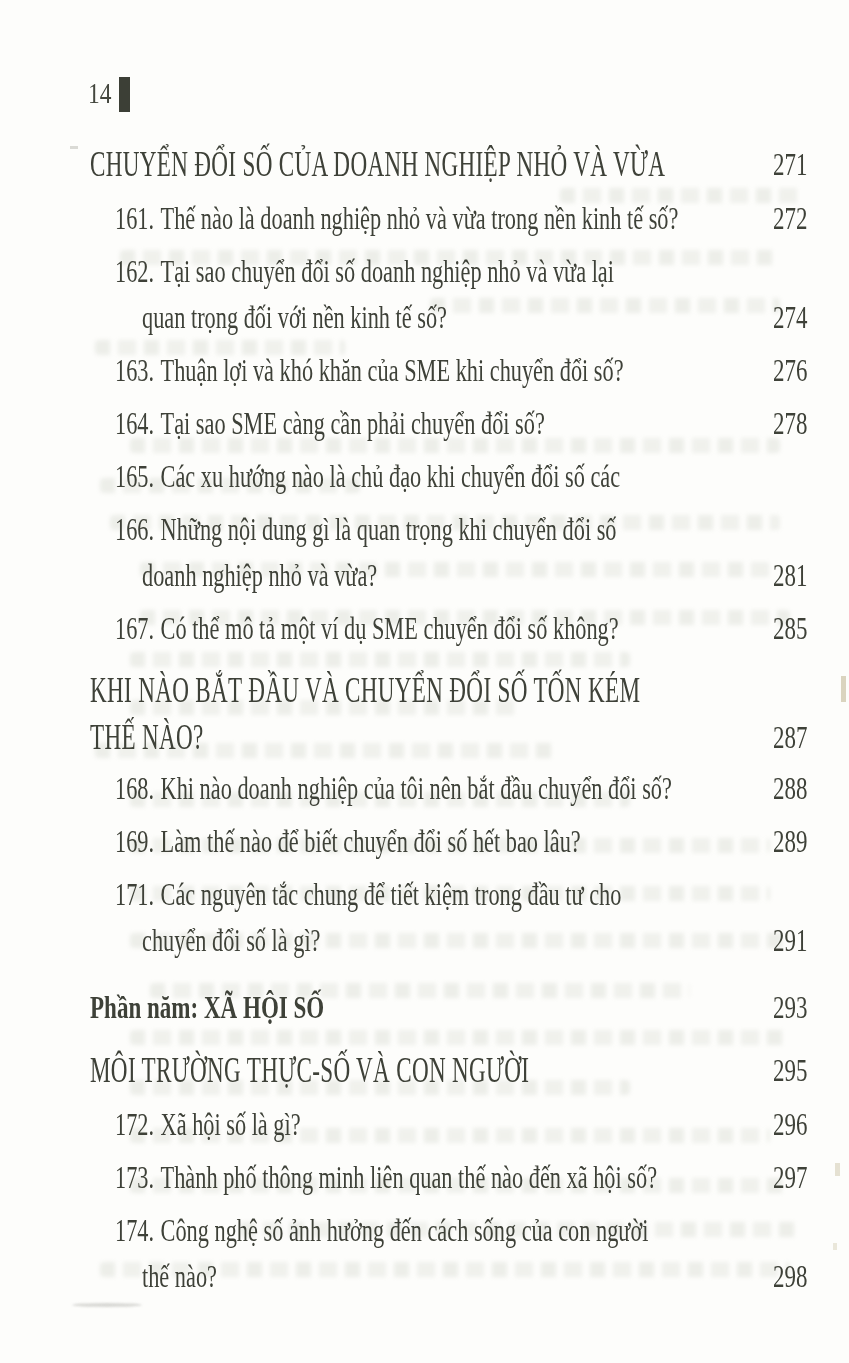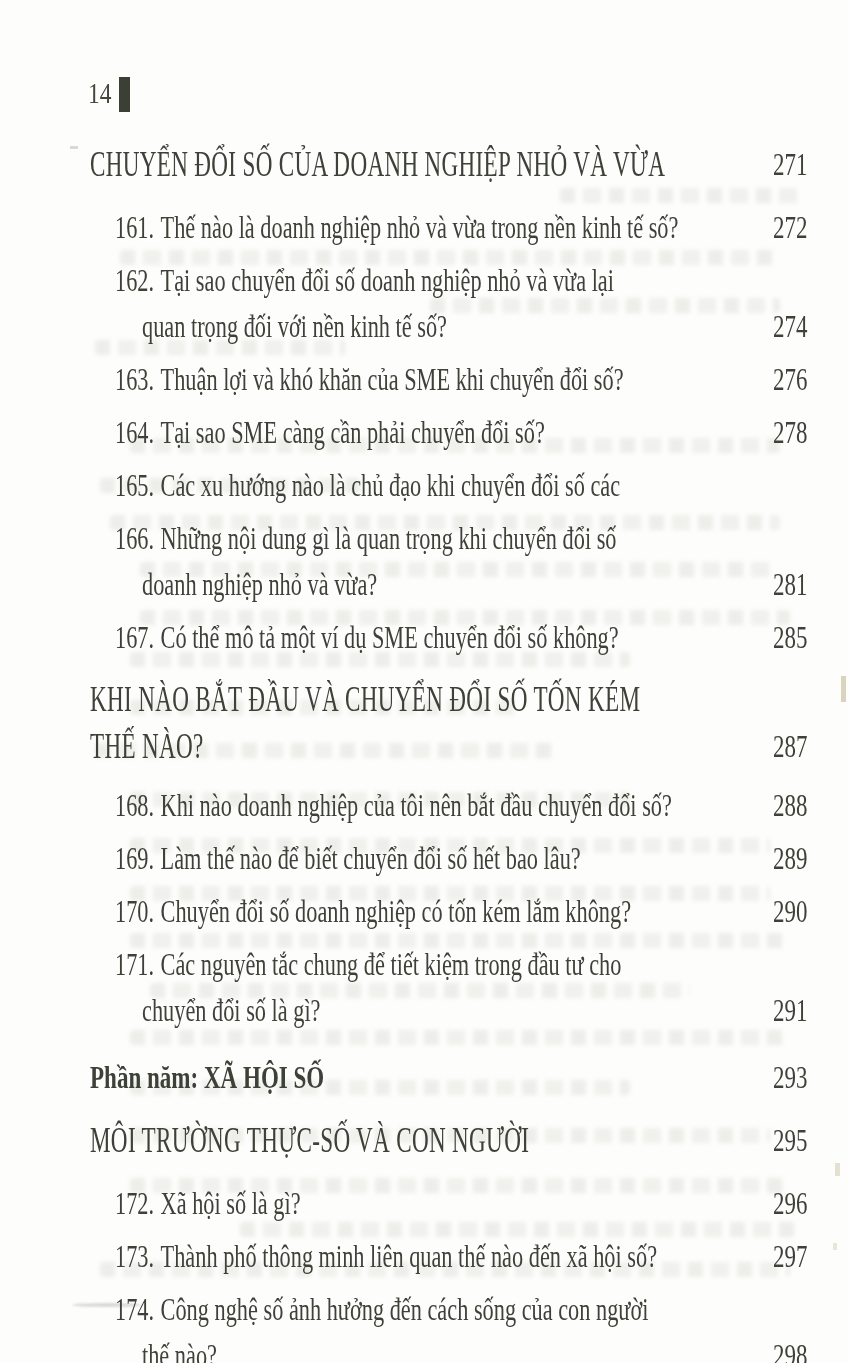--- a/index.html
+++ b/index.html
@@ -22,22 +22,22 @@
     background:#3c3f36;
   }
 
   
   .toc { position:absolute; left:90px; top:146px; width:717px; }
   .trow { position:relative; line-height:37px; margin-top:11px; min-height:37px;text-decoration:underline; }
   .trow:first-child { margin-top:0; }
   .t-cont, .t-seccont { margin-top:4px; }
   .t-section { margin-top:20px; }
   .t-part { margin-top:25px; }
-  .t-section + .t-entry { margin-top:20px; }
-  .t-seccont + .t-entry { margin-top:16px; }
+  .t-section + .t-entry { margin-top:11px; }
+  .t-seccont + .t-entry { margin-top:8px; }
   .t-part + .t-section { margin-top:21px; }
   .t-entry { padding-left:25px; }
   .t-cont { padding-left:52px; }
 
   .txt {
     display:inline-block; white-space:nowrap;
     transform:scaleX(.72); transform-origin:0 50%;
     font-size:31px;
   }
   .t-section .txt, .t-seccont .txt { font-size:35px; transform:scaleX(.66); letter-spacing:.5px; }
@@ -152,24 +152,20 @@
   </div>
       <div class="trow t-entry">
     <span class="txt"><span class="num">168.</span><span>Khi nào doanh nghiệp của tôi nên bắt đầu chuyển đổi số?</span></span>
     <span class="pn">288</span>
   </div>
       <div class="trow t-entry">
     <span class="txt"><span class="num">169.</span><span>Làm thế nào để biết chuyển đổi số hết bao lâu?</span></span>
     <span class="pn">289</span>
   </div>
       <div class="trow t-entry">
-    <span class="txt"><span class="num">170.</span><span>Chuyển đổi số doanh nghiệp có tốn kém lắm không?</span></span>
-    <span class="pn">290</span>
-  </div>
-      <div class="trow t-entry">
     <span class="txt"><span class="num">171.</span><span>Các nguyên tắc chung để tiết kiệm trong đầu tư cho</span></span>
     
   </div>
       <div class="trow t-cont">
     <span class="txt"><span>chuyển đổi số là gì?</span></span>
     <span class="pn">291</span>
   </div>
       <div class="trow t-part">
     <span class="txt"><span>Phần năm: XÃ HỘI SỐ</span></span>
     <span class="pn">293</span>

